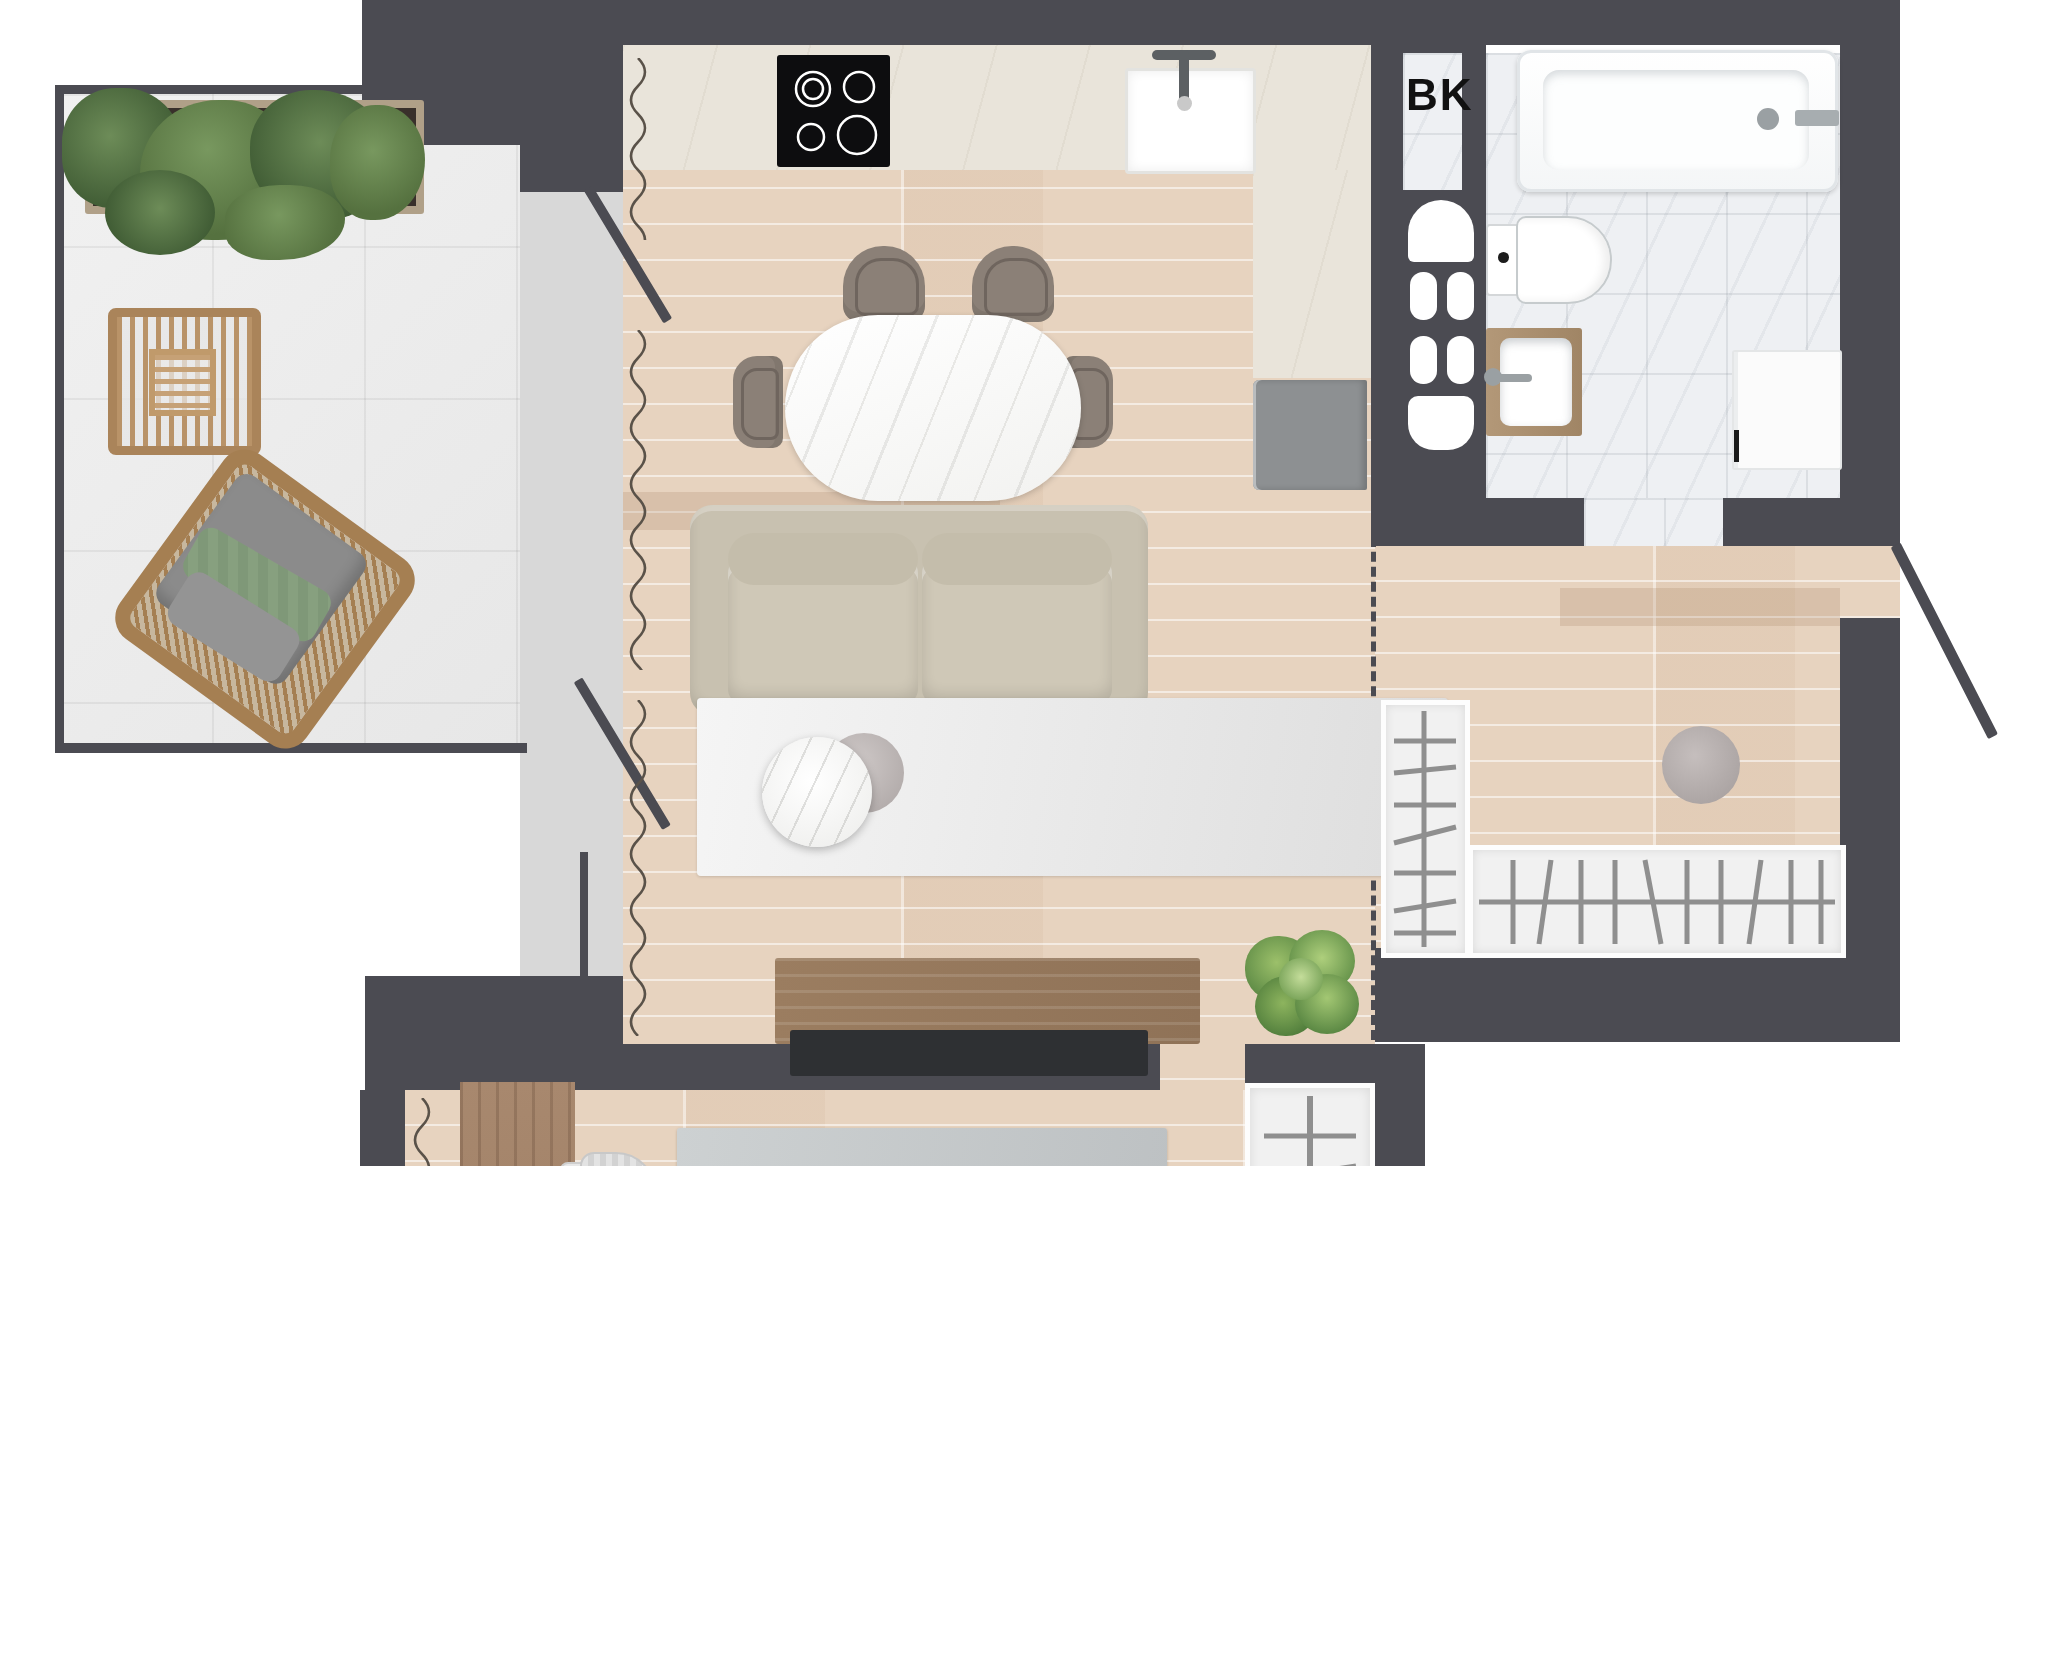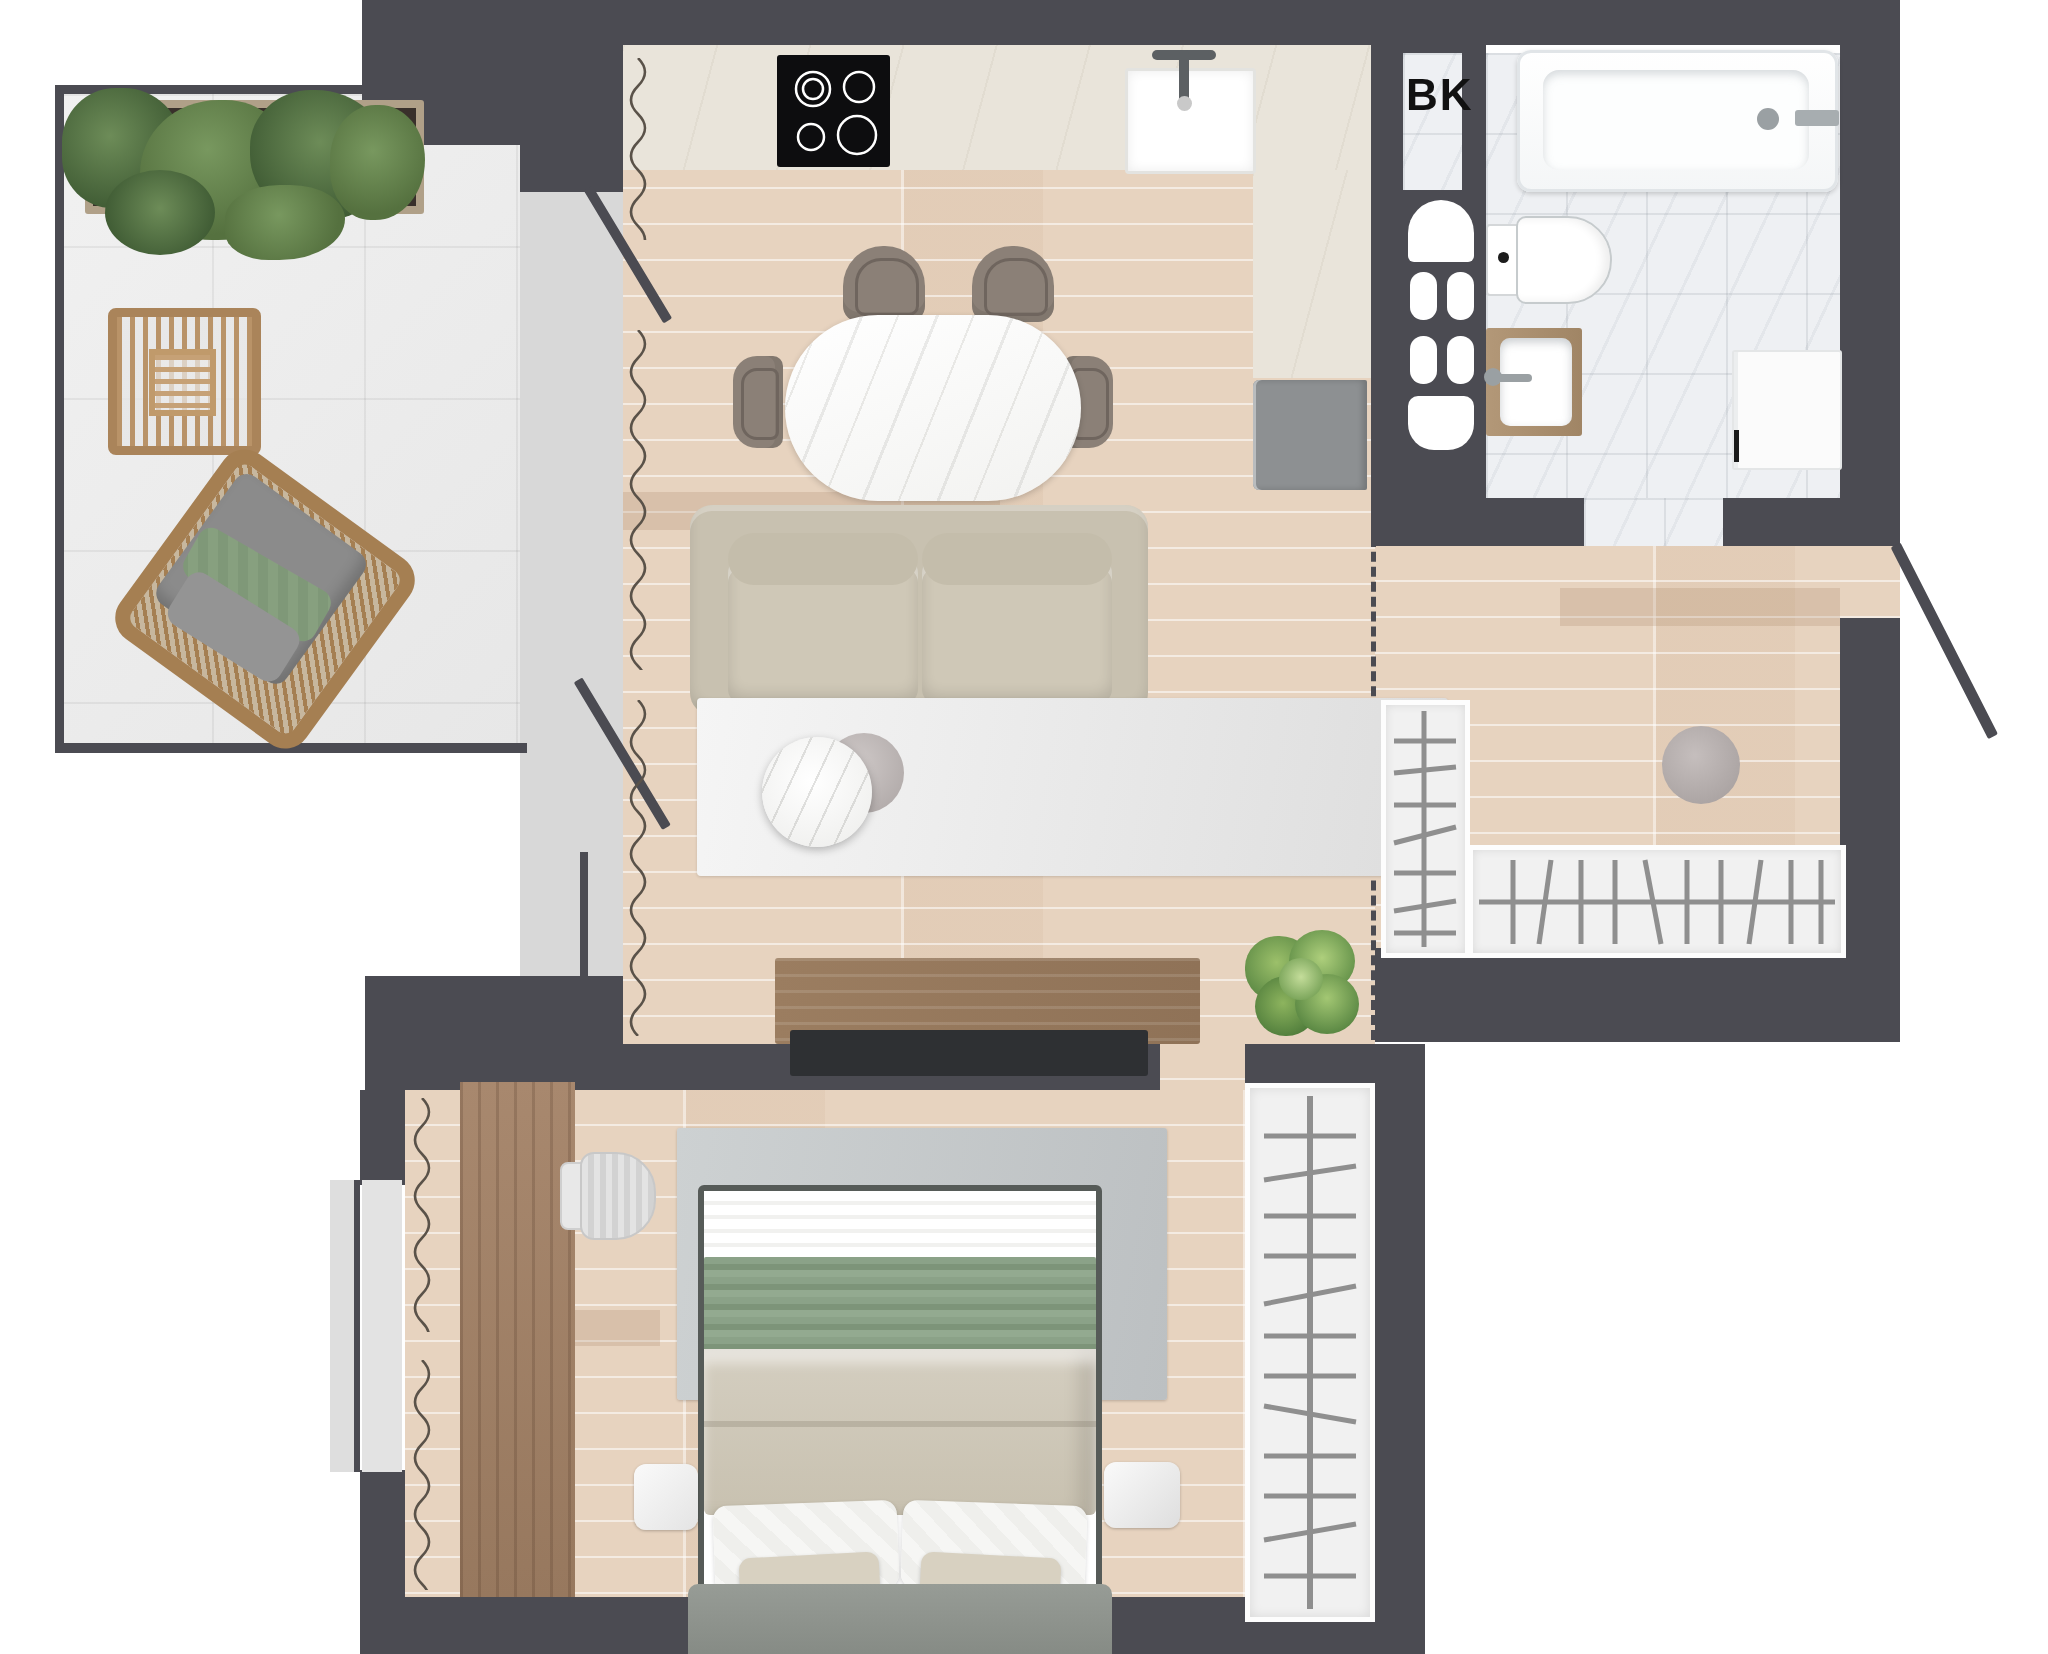--- a/index.html
+++ b/index.html
@@ -5,21 +5,21 @@
   :root{
     --wall:#4b4b52; --wood:#e7d3bf; --tile:#ededed; --threshold:#d8d8d8;
     --marble:#eef0f3; --stone:#e9e4da; --sofa:#c8c1b0; --chair-gray:#8b8077;
     --green:#8ba288; --duvet:#cfc9ba; --bed-frame:#54585574; --rattan:#aa845a;
     --plant:#55713f; --plant-dark:#3e5a33; --wood-furniture:#a08165;
     --gray-appliance:#8d9092; --fixture-gray:#8f8f8f; --curtain:#5a5249;
     --rug-bedroom:#c6cacb; --pouf:#b3acab; --tv:#2e3033; --soil:#39302b;
   }
   html,body{margin:0;padding:0;background:#fff;}
   body{font-family:"Liberation Sans", sans-serif;}
-  .plan{position:relative;width:2048px;height:1654px;background:#fff;overflow:hidden;}
+  .plan{position:relative;width:2048px;height:1166px;background:#fff;overflow:hidden;}
   .abs{position:absolute;}
   .wall{position:absolute;background:var(--wall);}
   .wood{position:absolute;background:
       repeating-linear-gradient(180deg, rgba(255,255,255,0) 0 34px, rgba(255,255,255,.55) 34px 36px),
       repeating-linear-gradient(90deg, rgba(255,255,255,0) 0 278px, rgba(255,255,255,.45) 278px 281px, rgba(187,150,116,.10) 281px 420px, rgba(255,255,255,0) 420px 560px),
       var(--wood);}
   .plank{position:absolute;background:rgba(164,128,96,.22);}
   .btile{position:absolute;background:
       repeating-linear-gradient(90deg, rgba(0,0,0,.055) 0 2px, transparent 2px 152px),
       repeating-linear-gradient(180deg, rgba(0,0,0,.055) 0 2px, transparent 2px 152px),

